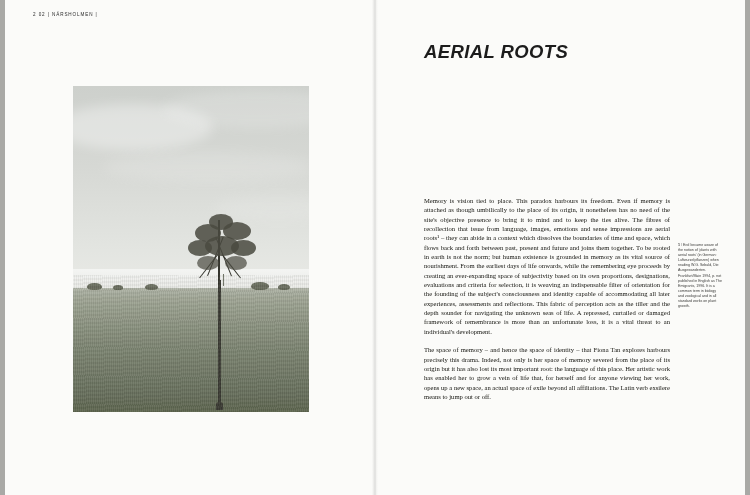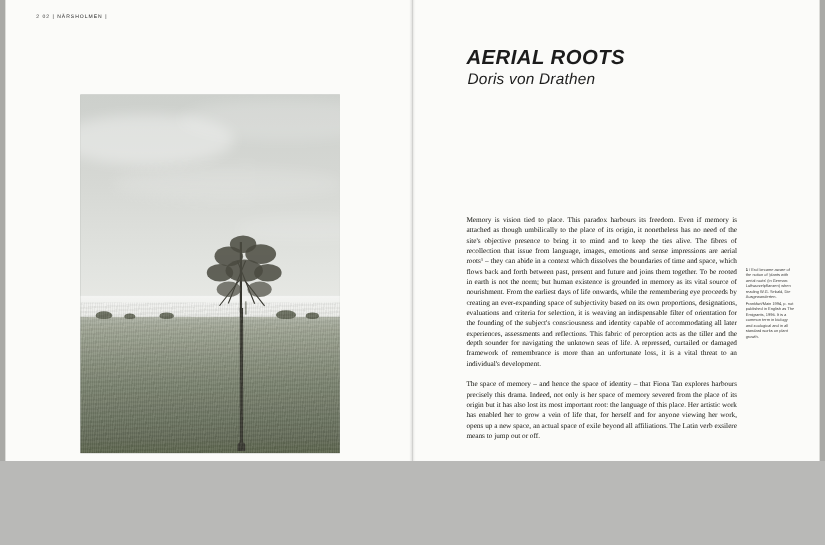--- a/index.html
+++ b/index.html
@@ -3,21 +3,21 @@
 <meta charset="utf-8">
 <style>
   html, body {
     margin: 0;
     padding: 0;
     background: #b9b9b7;
   }
   .page {
     position: relative;
     width: 750px;
-    height: 419px;
+    height: 495px;
     background: #cfcfcd;
     overflow: hidden;
     font-family: "Liberation Serif", serif;
   }
   
   .sheet {
     position: absolute;
     top: 0;
     height: 495px;
     background: #fbfbf9;
@@ -268,21 +268,20 @@
         <div class="grass-texture"></div>
       </div>
     </div>
   </div>
 
   <div class="sheet right">
     
   </div>
 
   <div class="title">AERIAL ROOTS</div>
-  <div class="subtitle">Doris von Drathen</div>
 
   <div class="bodycol">
     <p>Memory is vision tied to place. This paradox harbours its freedom. Even if memory is attached as though umbilically to the place of its origin, it nonetheless has no need of the site's objective presence to bring it to mind and to keep the ties alive. The fibres of recollection that issue from language, images, emotions and sense impressions are aerial roots¹ – they can abide in a context which dissolves the boundaries of time and space, which flows back and forth between past, present and future and joins them together. To be rooted in earth is not the norm; but human existence is grounded in memory as its vital source of nourishment. From the earliest days of life onwards, while the remembering eye proceeds by creating an ever-expanding space of subjectivity based on its own proportions, designations, evaluations and criteria for selection, it is weaving an indispensable filter of orientation for the founding of the subject's consciousness and identity capable of accommodating all later experiences, assessments and reflections. This fabric of perception acts as the tiller and the depth sounder for navigating the unknown seas of life. A repressed, curtailed or damaged framework of remembrance is more than an unfortunate loss, it is a vital threat to an individual's development.</p>
     <p>The space of memory – and hence the space of identity – that Fiona Tan explores harbours precisely this drama. Indeed, not only is her space of memory severed from the place of its origin but it has also lost its most important root: the language of this place. Her artistic work has enabled her to grow a vein of life that, for herself and for anyone viewing her work, opens up a new space, an actual space of exile beyond all affiliations. The Latin verb exsilere means to jump out or off.</p>
   </div>
 
   <div class="sidenote">
     <span class="num">1</span>
     <span>/ Erol became aware of the notion of 'plants with aerial roots' (in German: Luftwurzelpflanzen) when reading W.G. Sebald, Die Ausgewanderten. Frankfurt/Main 1994, p. not published in English as The Emigrants, 1996. It is a common term in biology and zoological and in all standard works on plant growth.</span>
   </div>

